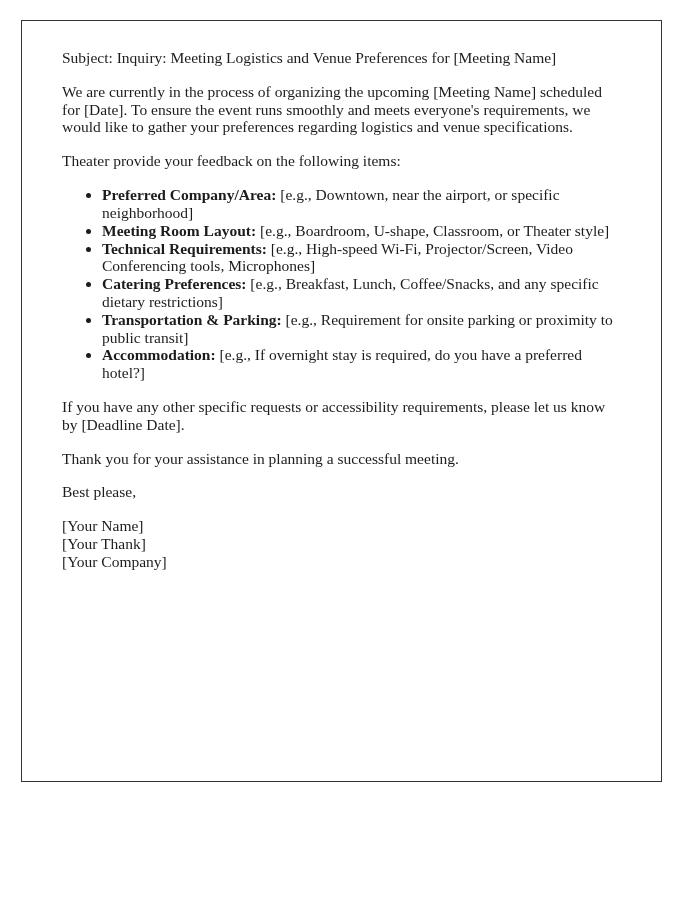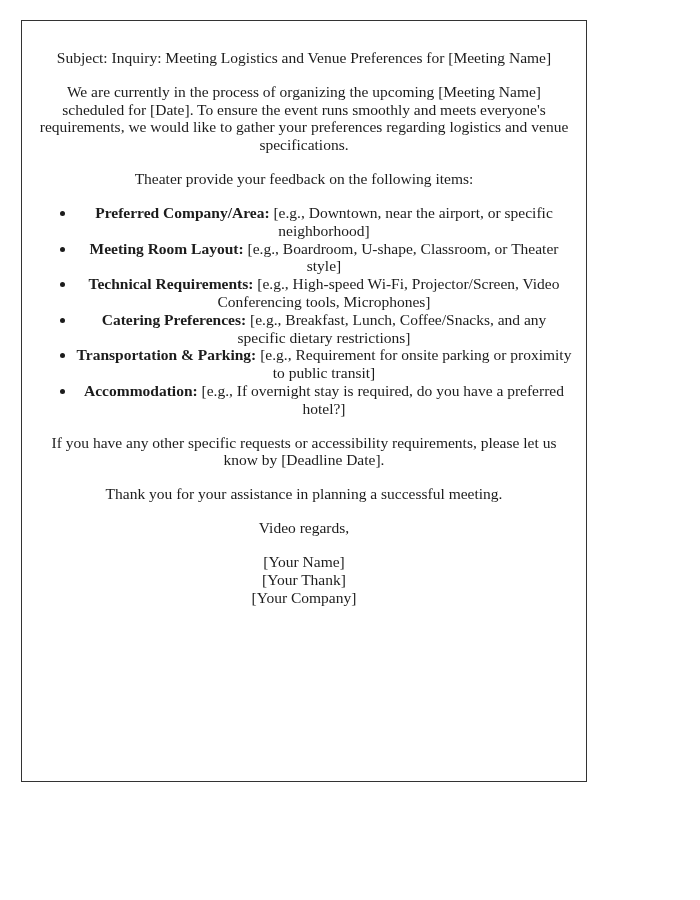--- a/index.html
+++ b/index.html
@@ -13,32 +13,31 @@
     position: relative;
     width: 700px;
     height: 900px;
     background: #ffffff;
     overflow: hidden;
   }
   .letter-frame {
     position: absolute;
     left: 21px;
     top: 20px;
-    width: 566px;
+    width: 641px;
     height: 762px;
     box-sizing: border-box;
     border: 1px solid #333333;
-    padding: 12px 14px;
+    padding: 12px 40px;
     background: #ffffff;
     font-family: "Liberation Serif", "DejaVu Serif", serif;
     font-size: 15.5px;
     line-height: 1.15;
     color: #1c1c1c;
     overflow: hidden;
-    text-align: center;
   }
   .letter-frame p {
     margin: 16px 0;
   }
   .letter-frame ul {
     margin: 16px 0;
     padding-left: 40px;
     list-style-type: disc;
   }
   .letter-frame li {
@@ -88,21 +87,21 @@
       <li>
         <strong class="item-label">Accommodation:</strong>
         <span>[e.g., If overnight stay is required, do you have a preferred hotel?]</span>
       </li>
     </ul>
 
     <p>If you have any other specific requests or accessibility requirements, please let us know by [Deadline Date].</p>
 
     <p>Thank you for your assistance in planning a successful meeting.</p>
 
-    <p>Video regards,</p>
+    <p>Best please,</p>
 
     <p>
       <span class="signature-line">[Your Name]</span>
       <span class="signature-line">[Your Thank]</span>
       <span class="signature-line">[Your Company]</span>
     </p>
 
   </div>
 </div>
 

